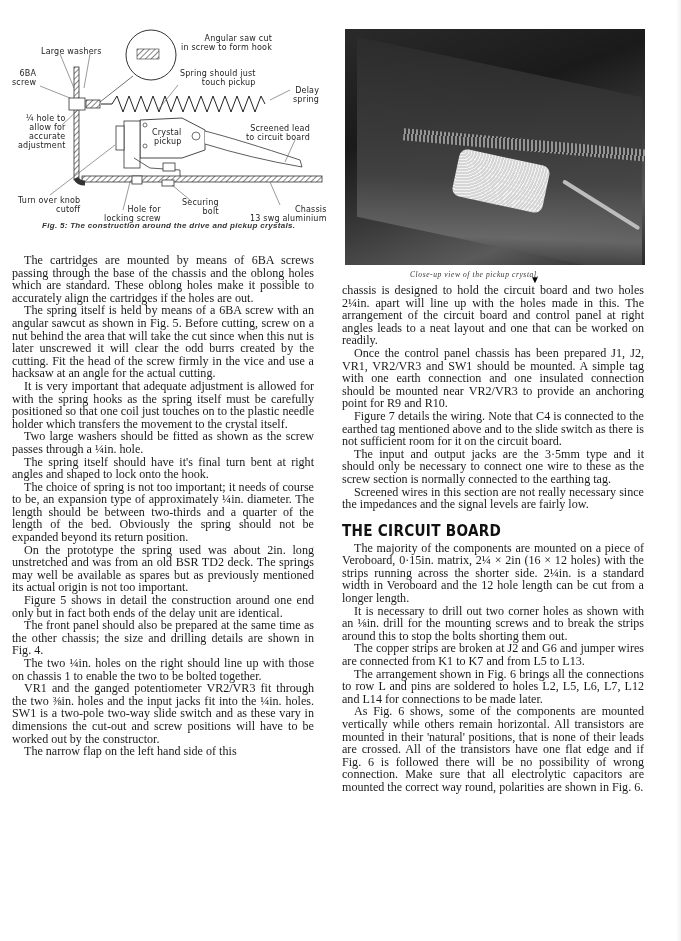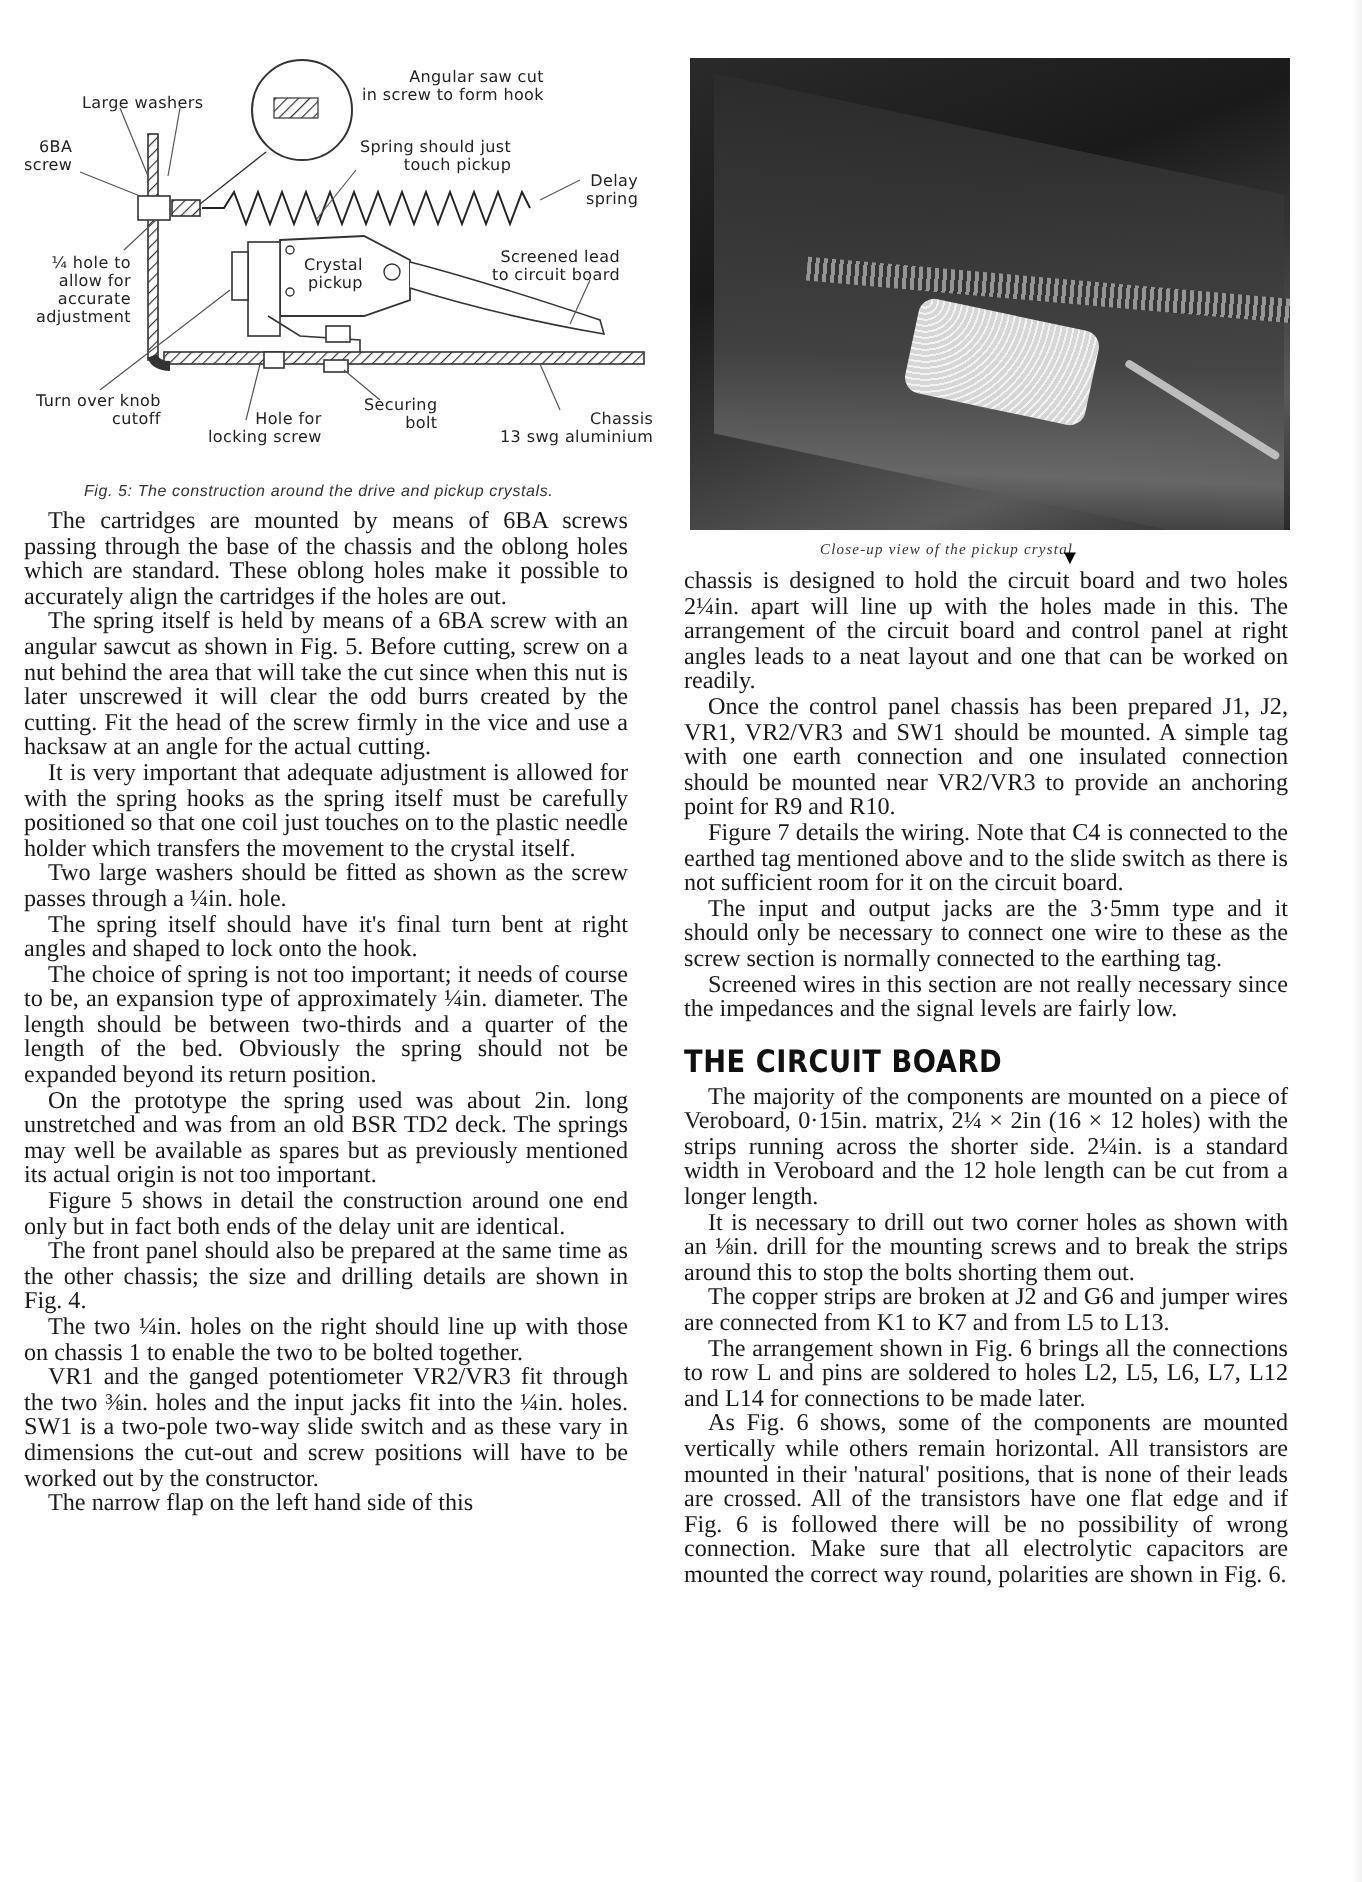--- a/index.html
+++ b/index.html
@@ -2,21 +2,21 @@
 <html><head>
 <meta charset="utf-8">
 <style>
   html, body { margin:0; padding:0; background:#ffffff; }
   body { width:681px; height:941px; position:relative; overflow:hidden; font-family:"Liberation Serif", "DejaVu Serif", serif; color:#1a1a1a; }
 
   
   .fig5 { position:absolute; left:0; top:0; width:330px; height:250px; }
   .fig5 svg { position:absolute; left:0; top:0; }
   .lbl { position:absolute; font-family:"DejaVu Sans", sans-serif; font-size:8px; line-height:9px; color:#222; white-space:pre; letter-spacing:0.2px;text-align:right; }
-  .fig-caption { position:absolute; left:22px; top:241px; font-family:"Liberation Sans", sans-serif; font-style:italic; font-weight:normal; font-size:8px; color:#333; letter-spacing:0.3px;padding-left:20px; }
+  .fig-caption { position:absolute; left:22px; top:221px; font-family:"Liberation Sans", sans-serif; font-style:italic; font-weight:bold; font-size:8px; color:#333; letter-spacing:0.3px;padding-left:20px; }
 
   
   .photo { position:absolute; left:345px; top:29px; width:300px; height:236px;
     background:
       radial-gradient(ellipse 40px 30px at 155px 155px, #eaeaea 0%, #d8d8d8 70%, transparent 71%),
       linear-gradient(160deg, #2a2a2a 0%, #1a1a1a 35%, #3a3a3a 60%, #5a5a5a 80%, #2a2a2a 100%);
     overflow:hidden; }
   .photo .plate { position:absolute; left:12px; top:38px; width:285px; height:180px;
     background:linear-gradient(170deg, #2c2c2c 0%, #444 60%, #6a6a6a 85%, #333 100%);
     transform:skewY(12deg); opacity:0.9; }
@@ -91,21 +91,21 @@
   </svg>
   <div class="lbl" style="left:181px;top:34px;">Angular saw cut
 in screw to form hook</div>
   <div class="lbl" style="left:41px;top:47px;">Large washers</div>
   <div class="lbl" style="left:12px;top:69px;">6BA
 screw</div>
   <div class="lbl" style="left:180px;top:69px;">Spring should just
 touch pickup</div>
   <div class="lbl" style="left:293px;top:86px;">Delay
 spring</div>
-  <div class="lbl" style="left:18px;top:127px;">¼ hole to
+  <div class="lbl" style="left:18px;top:114px;">¼ hole to
 allow for
 accurate
 adjustment</div>
   <div class="lbl" style="left:152px;top:128px;">Crystal
 pickup</div>
   <div class="lbl" style="left:246px;top:124px;">Screened lead
 to circuit board</div>
   <div class="lbl" style="left:18px;top:196px;">Turn over knob
 cutoff</div>
   <div class="lbl" style="left:104px;top:205px;">Hole for

